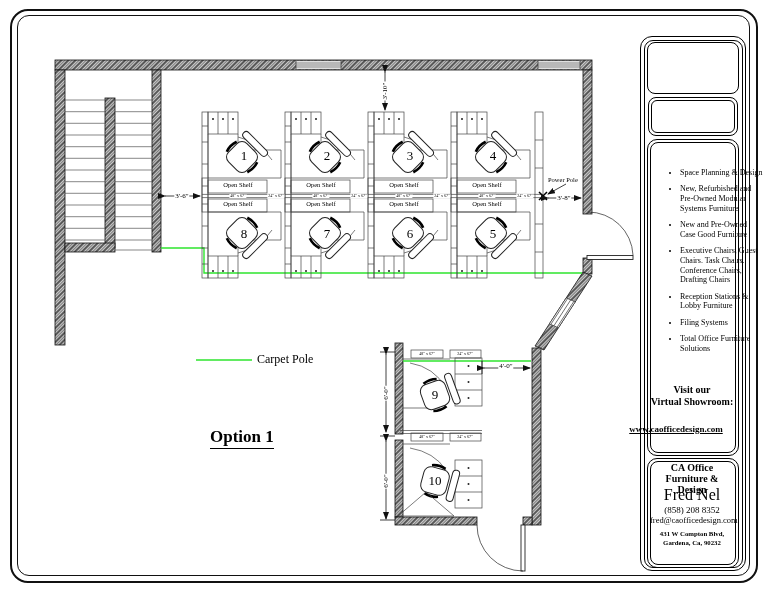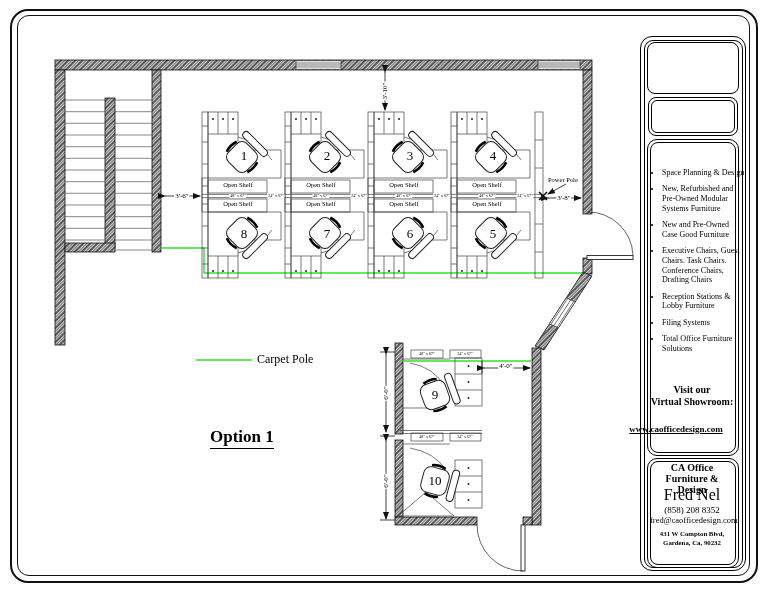--- a/index.html
+++ b/index.html
@@ -9,21 +9,21 @@
   
   .sheet-outer{left:10px;top:9px;width:744px;height:570px;border:2.6px solid #111;border-radius:18px;}
   .sheet-inner{left:17px;top:15px;width:731px;height:559px;border:1.2px solid #111;border-radius:12px;}
   
   .sb-outer{left:640px;top:36px;width:104px;height:533px;border:1.6px solid #000;border-radius:12px;}
   .sb-inner{position:absolute;inset:2.5px;border:1px solid #000;border-radius:9px;}
   .box{border:1.3px solid #000;border-radius:8px;}
   .box .in{position:absolute;inset:2px;border:.8px solid #000;border-radius:6px;}
   .ctr{text-align:center;}
   .svc-head{left:647px;top:141px;width:90px;font-size:19px;font-weight:bold;text-decoration:underline;}
-  #services-list{left:652px;top:168px;width:84px;margin:0;padding:0 0 0 10px;font-size:8px;line-height:1.22;}
+  #services-list{left:670px;top:168px;width:84px;margin:0;padding:0 0 0 10px;font-size:8px;line-height:1.22;}
   #services-list li{margin:0 0 6.5px 0;}
   .visit1{left:647px;top:384px;width:90px;font-weight:bold;font-size:10px;}
   .visit2{left:647px;top:396px;width:90px;font-weight:bold;font-size:10px;}
   .website{left:629px;top:424px;width:94px;font-weight:bold;font-size:9px;text-decoration:underline;}
   .c-company{left:650px;top:462px;width:84px;font-weight:bold;font-size:10px;line-height:1.1;}
   .c-name{left:650px;top:486px;width:84px;font-size:16px;}
   .c-phone{left:650px;top:505px;width:84px;font-size:9px;}
   .c-email{left:650px;top:515px;width:84px;font-size:8.5px;}
   .c-addr1{left:650px;top:530px;width:84px;font-size:6.8px;font-weight:bold;}
   .c-addr2{left:650px;top:539px;width:84px;font-size:6.8px;font-weight:bold;}

